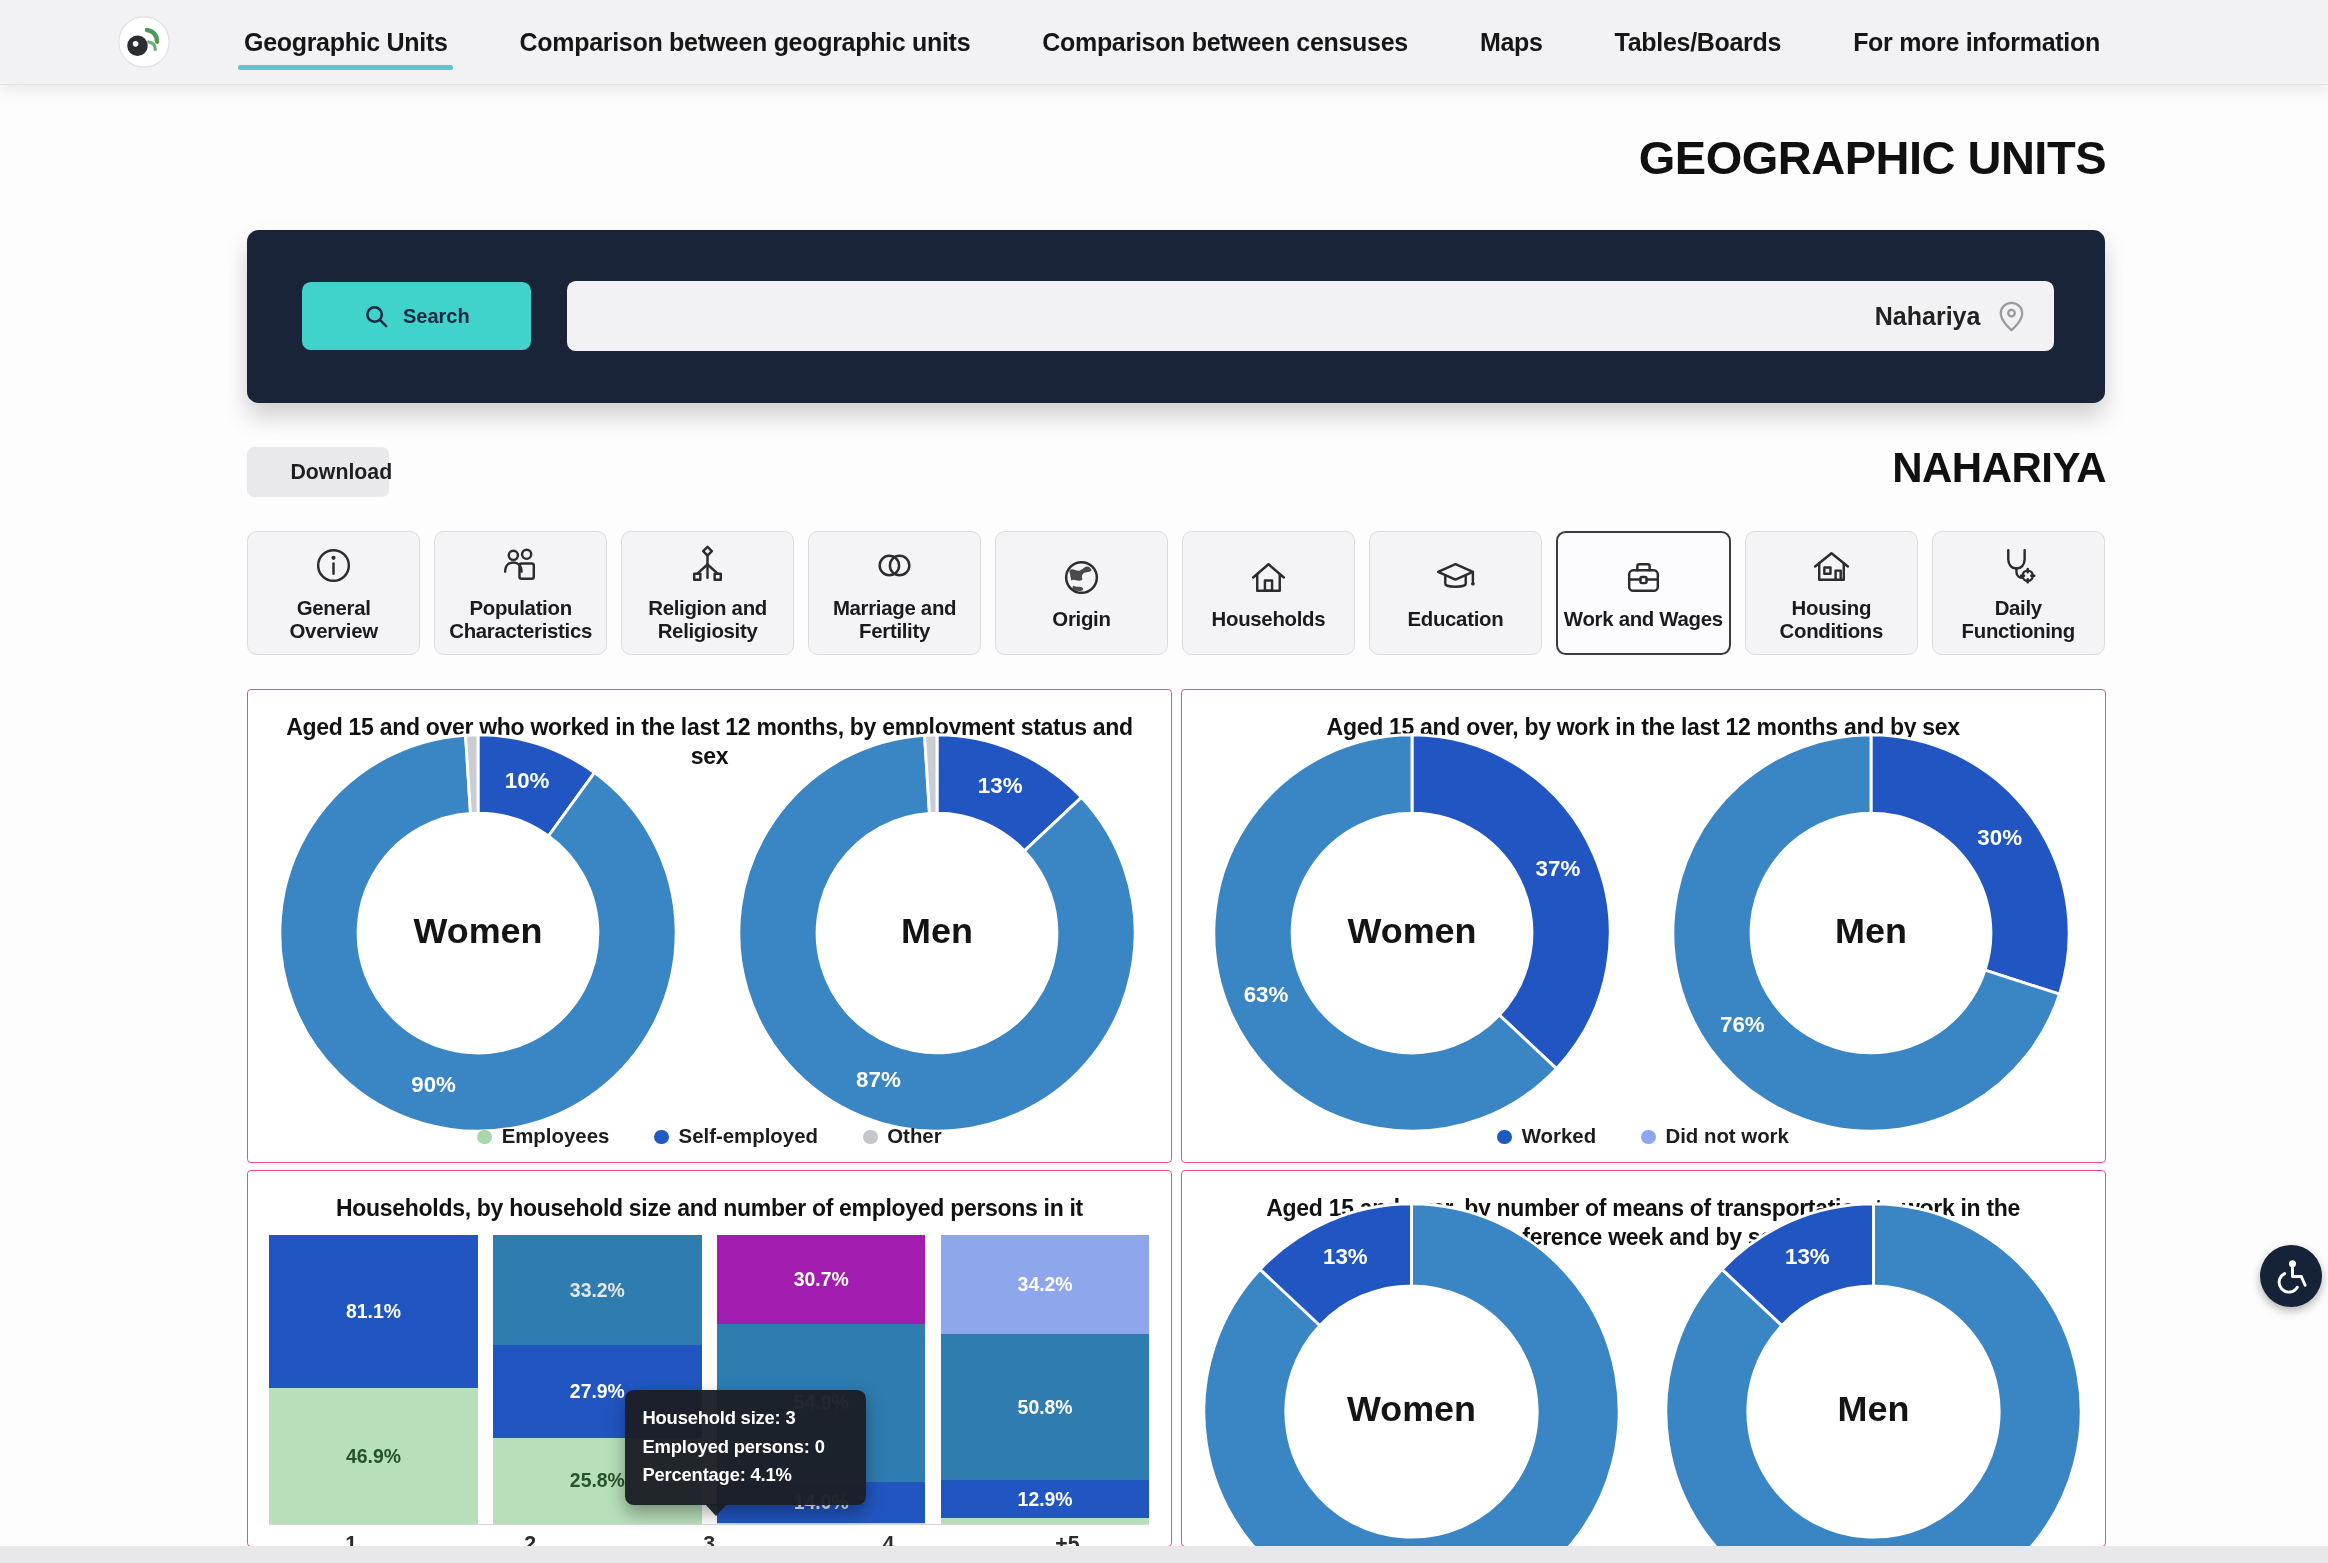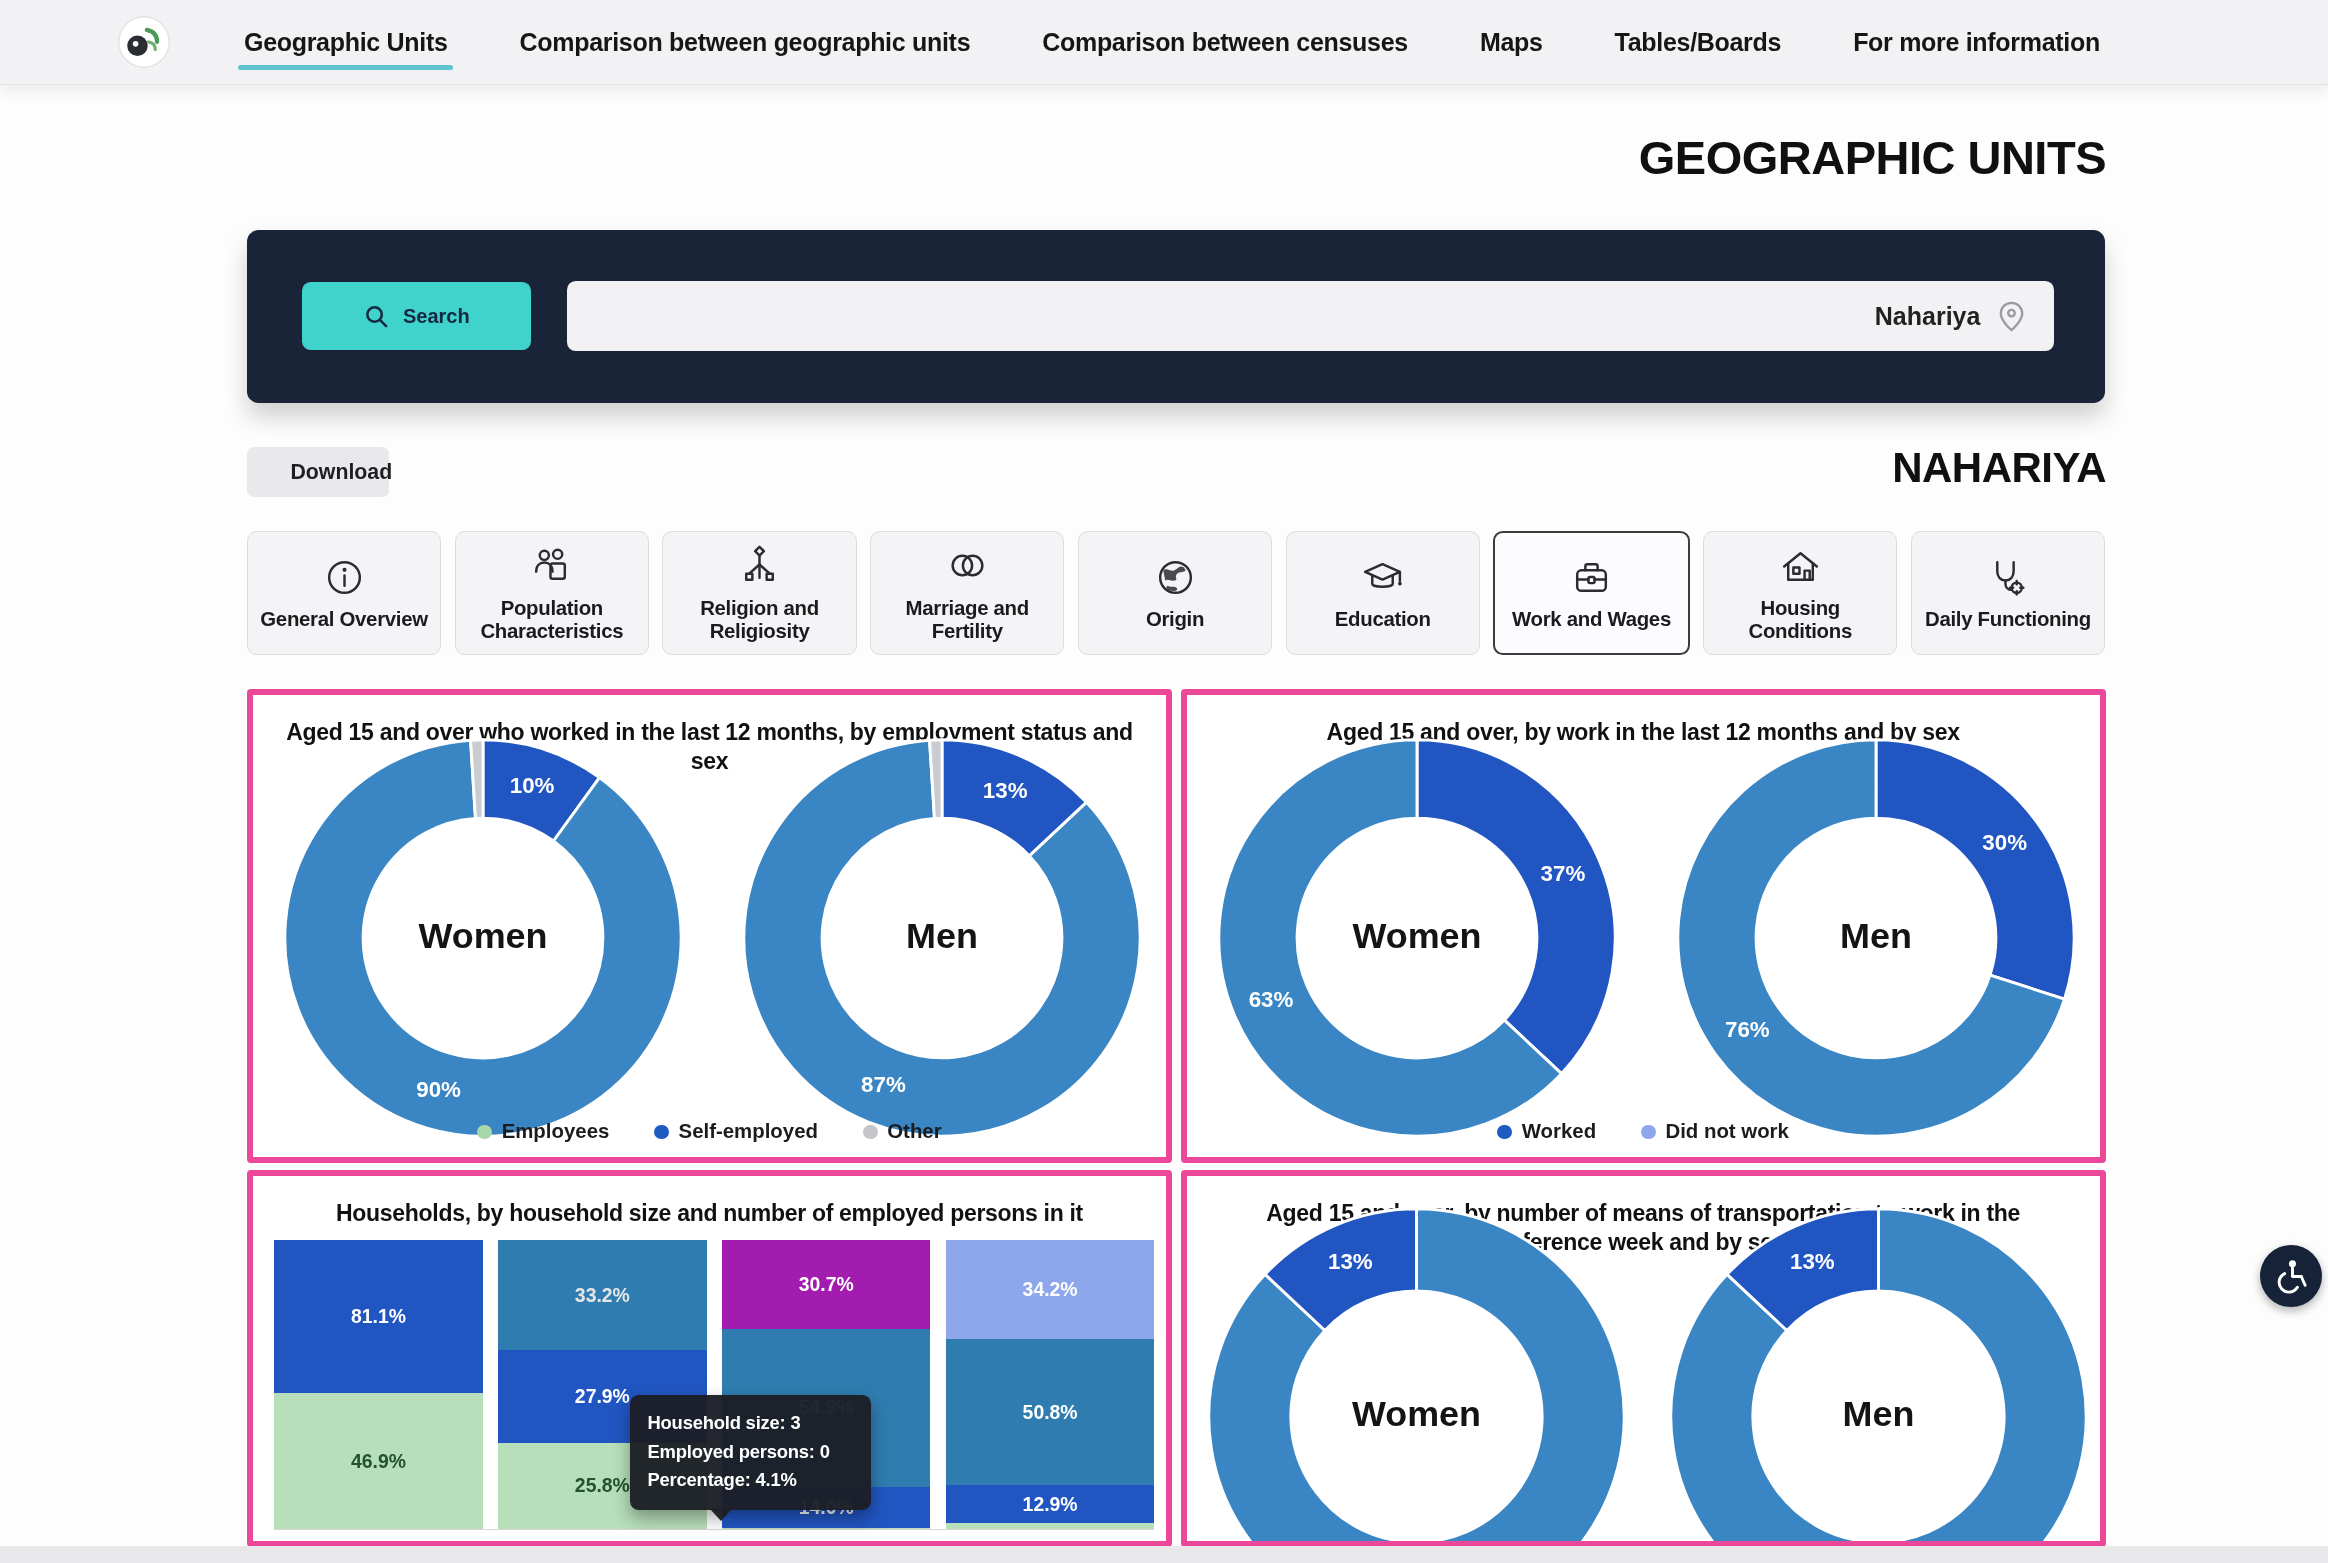--- a/index.html
+++ b/index.html
@@ -32,21 +32,21 @@
   .cats{position:absolute;left:247px;top:531px;width:1858px;display:flex;gap:13.6px;}
   .cat{flex:1 1 0;height:124px;background:#f4f4f6;border:1px solid #dcdcdf;border-radius:9.7px;
     display:flex;flex-direction:column;align-items:center;justify-content:center;gap:8.7px;cursor:pointer;box-sizing:border-box;}
   .cat.sel{background:#fcfcfe;border:2.4px solid #3c3c40;}
   .cat .lb{font-size:20.4px;font-weight:600;color:#1b1b1e;text-align:center;line-height:1.12;letter-spacing:-0.3px;padding:0 3.9px;}
   .cat svg{width:45px;height:45px;}
   .ic{fill:none;stroke:#2c2c30;stroke-width:2.4;stroke-linecap:round;stroke-linejoin:round;}
   
   .grid{position:absolute;left:247px;top:689px;width:1858px;display:grid;
     grid-template-columns:925px 925px;grid-template-rows:474px 377px;gap:6.8px 8.7px;}
-  .panel{background:#fff;border:6px solid #ec4899;border-radius:3.9px;position:relative;overflow:hidden;}
+  .panel{background:#fff;border:1px solid #ec4899;border-radius:3.9px;position:relative;overflow:hidden;}
   .p-title{margin-top:23px;text-align:center;font-size:23px;font-weight:700;color:#111;letter-spacing:-0.3px;
     line-height:1.28;padding:0 33px;}
   svg.donut{position:absolute;}
   .d1a{left:26px;top:39px;} .d1b{left:485px;top:39px;}
   .d2a{left:16.5px;top:27px;} .d2b{left:478px;top:27px;}
   .legend{position:absolute;left:0;right:0;bottom:13.6px;display:flex;justify-content:center;gap:45px;}
   .lg-item{display:flex;align-items:center;gap:9.7px;}
   .lg-dot{width:14.6px;height:14.6px;border-radius:50%;display:inline-block;}
   .lg-lb{font-size:20.4px;font-weight:700;color:#1c1c1e;}
   
@@ -174,20 +174,30 @@
         <circle cx="22" cy="22" r="15"></circle>
           </g>
         <path d="M10,15 c4,-3 7,2 11,0 s5,-5 9,-3 l2,3 c-3,3 -7,1 -9,4 s2,5 -2,6 s-6,-2 -9,0" fill="#2c2c30" opacity=".85"></path>
         <path d="M14,30 c4,2 7,0 9,2 s-1,4 -5,3 s-6,-3 -4,-5" fill="#2c2c30" opacity=".85"></path>
         </svg>
       <div class="lb">Origin</div>
     </div>
     <div class="cat">
       <svg viewBox="0 0 44 44">
           <g class="ic">
+        <path d="M7,22 L22,9 L37,22"></path>
+            <path d="M11,19 V35 H33 V19"></path>
+        <rect x="18.5" y="25" width="7" height="10"></rect>
+          </g>
+        </svg>
+      <div class="lb">Households</div>
+    </div>
+    <div class="cat">
+      <svg viewBox="0 0 44 44">
+          <g class="ic">
         <path d="M22,9 L39,16.5 L22,24 L5,16.5 Z"></path>
         <path d="M12,20.5 v7.5 c0,4 20,4 20,0 v-7.5"></path>
         <path d="M39,16.5 v9"></path>
           </g>
         <circle cx="39" cy="28" r="1.8" fill="#2c2c30"></circle>
         </svg>
       <div class="lb">Education</div>
     </div>
     <div class="cat sel">
       <svg viewBox="0 0 44 44">

